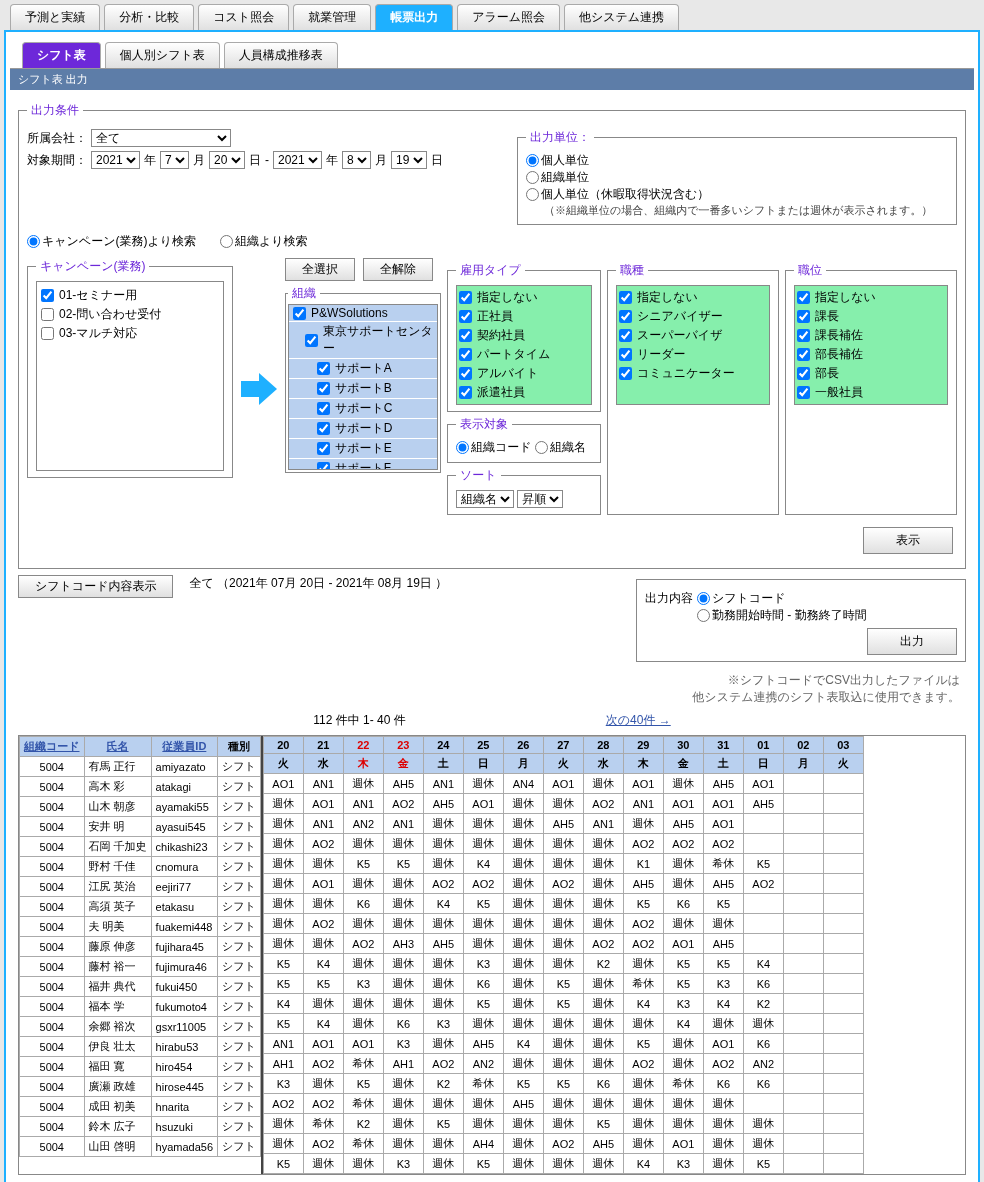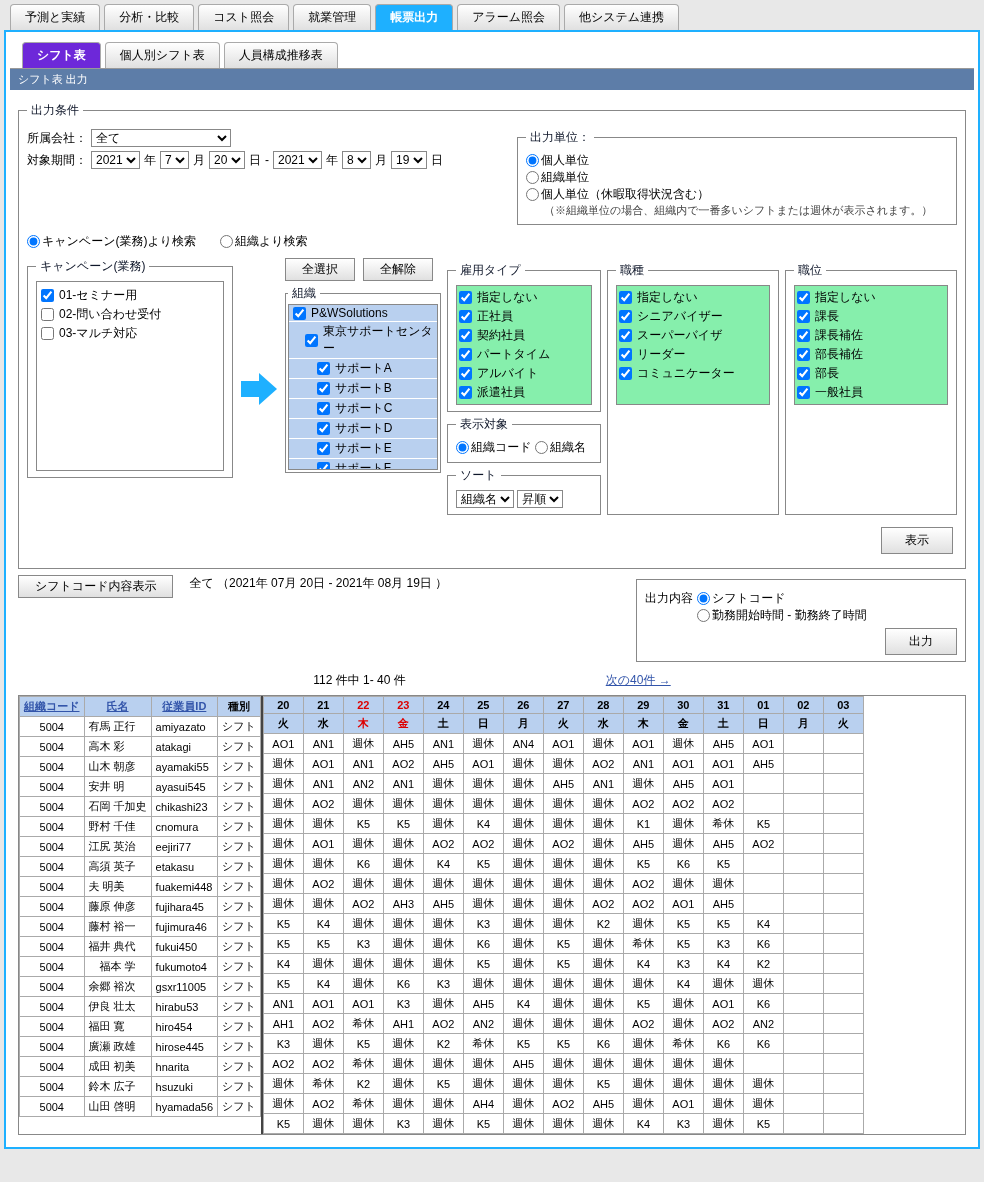--- a/index.html
+++ b/index.html
@@ -7,40 +7,40 @@
 .main-tabs,.sub-tabs{display:flex;gap:4px;padding:0 6px}
 .main-tabs{border-bottom:2px solid #1eb0ff}
 .sub-tabs{border-bottom:1px solid #999;margin-top:6px;padding-left:12px}
 .tab{padding:4px 14px;background:linear-gradient(#fff,#e0e0e0);border:1px solid #aaa;border-bottom:none;border-radius:4px 4px 0 0;cursor:pointer}
 .tab.active{background:#1eb0ff;color:#fff;font-weight:bold}
 .sub-tabs .tab.active{background:#6d28d9}
 .panel{background:#fff;border:2px solid #1eb0ff;border-top:none;padding:4px}
 .titlebar{background:#5d7da8;color:#fff;padding:3px 8px;font-size:11px}
 .content{padding:8px}
 fieldset{border:1px solid #888;margin:4px 0;padding:6px 8px}
-fieldset legend{color:#0f172a;padding:0 4px}
+fieldset legend{color:#6d28d9;padding:0 4px}
 .row{display:flex;align-items:center;gap:4px;margin:4px 0}
 select{font-size:12px;background:#fff;border:1px solid #888}
 .top-row{display:flex;gap:20px;align-items:flex-start}
 .top-left{flex:1}
 .output-unit{flex:0 0 440px}
 .note{font-size:11px;color:#444;margin-left:18px}
 .search-block{display:flex;gap:6px;align-items:flex-start;margin-top:8px}
 .campaign-box,.org-box{border:1px solid #888}
 .campaign-box{width:188px;height:190px;padding:4px;overflow:auto}
 .org-box{width:150px;height:166px;overflow:auto;background:#fff}
 .chk-row{display:flex;align-items:center;gap:3px;padding:1px 0}
 .org-row{padding:1px 4px;background:#b9d0ef;border-bottom:1px solid #fff;display:flex;align-items:center;gap:3px}
 .arrow{width:40px;height:40px;align-self:center}
 .btn{padding:2px 16px;background:linear-gradient(#fff,#e0e0e0);border:1px solid #888;cursor:pointer}
 .btn-row{display:flex;gap:8px;justify-content:flex-start;margin-bottom:4px}
 .filter-block{display:flex;gap:6px;flex:1}
 .vlist{border:1px solid #888;width:100%;height:120px;overflow-y:scroll;background:#86efac;padding:2px}
 .disp-row{display:flex;justify-content:flex-end;margin:8px 4px}
-.big-btn{padding:4px 23px}
+.big-btn{padding:4px 32px}
 .mid-row{display:flex;align-items:flex-start;gap:16px;margin:6px 0}
 .output-box{margin-left:auto;width:330px}
 .footnote{font-size:11px;color:#666;text-align:right;margin:4px 6px}
 .pager{display:flex;justify-content:center;gap:200px;margin:6px 0}
 .link{color:#35a;text-decoration:underline;cursor:pointer}
 .grid-wrap{display:flex;border:1px solid #888}
 .grid-left{border-right:2px solid #444}
 .grid-right{overflow-x:auto;flex:1}
 table{border-collapse:collapse}
 th,td{border:1px solid #aaa;padding:2px 4px;font-size:11px;white-space:nowrap;text-align:center}
@@ -208,20 +208,21 @@
 <div class="row" style="align-items:flex-start">
 <span>出力内容</span>
 <div>
 <div><label><input type="radio" name="c" checked="" style=""><span>シフトコード</span></label></div>
 <div><label><input type="radio" name="c" style=""><span>勤務開始時間 - 勤務終了時間</span></label></div>
 </div>
 </div>
 <div style="text-align:right"><button class="btn big-btn">出力</button></div>
 </fieldset>
 </div>
+<div class="footnote"><span>※シフトコードでCSV出力したファイルは</span><br><span>他システム連携のシフト表取込に使用できます。</span></div>
 
 <div class="pager">
 <span>112 件中 1- 40 件</span>
 <span class="link">次の40件 →</span>
 </div>
 
 <div class="grid-wrap">
 <div class="grid-left">
           <table id="grid-left">
             <tbody>
@@ -325,21 +326,21 @@
               <tr>
                 <td>5004</td>
                 <td style="text-align:left">福井 典代</td>
                 <td style="text-align:left">fukui450</td>
                 <td>シフト</td>
               </tr>
             </tbody>
             <tbody>
               <tr>
                 <td>5004</td>
-                <td style="text-align:center">福本 学</td>
+                <td style="text-align:left">福本 学</td>
                 <td style="text-align:left">fukumoto4</td>
                 <td>シフト</td>
               </tr>
             </tbody>
             <tbody>
               <tr>
                 <td>5004</td>
                 <td style="text-align:left">余郷 裕次</td>
                 <td style="text-align:left">gsxr11005</td>
                 <td>シフト</td>

